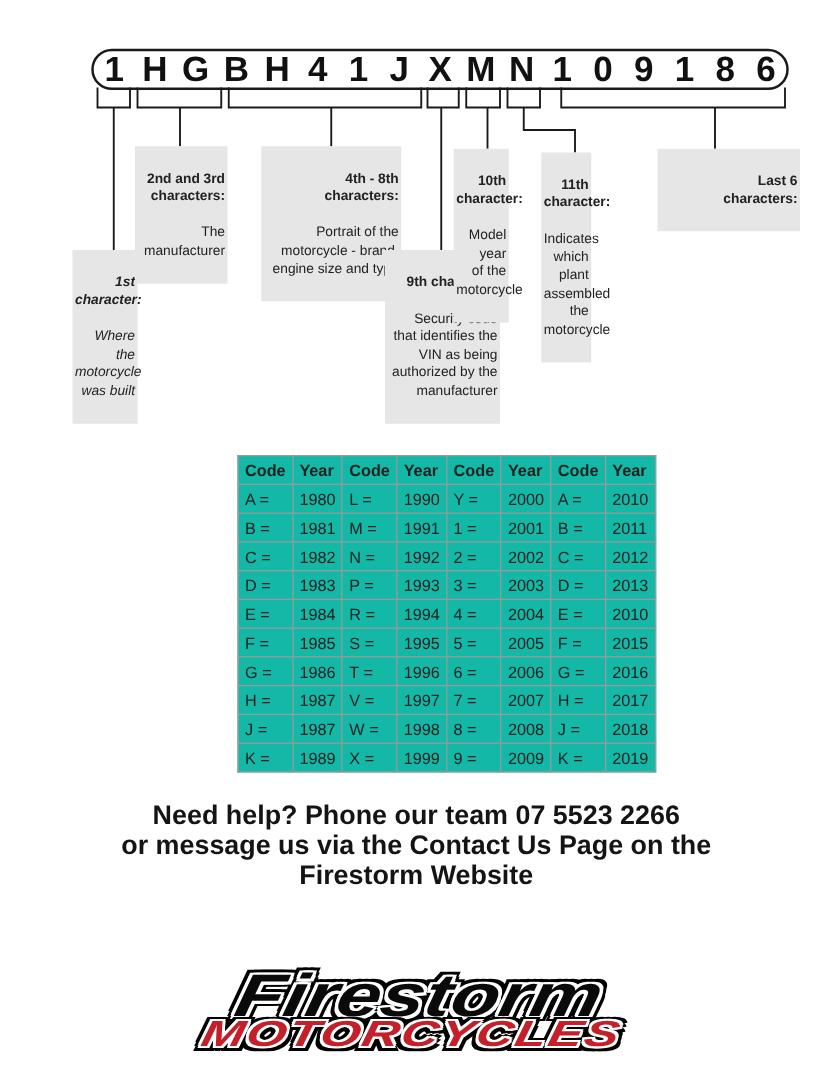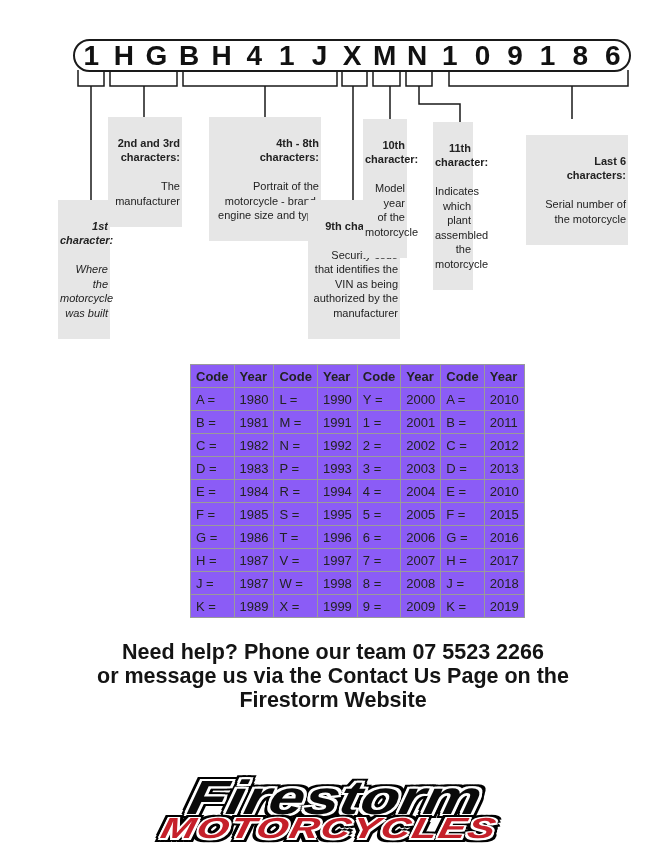--- a/index.html
+++ b/index.html
@@ -26,28 +26,28 @@
     white-space:pre-line;color:#222;
   }
   .lb-title{display:block;font-weight:bold;}
   .lb-body{display:block;}
   .lb-first   {left:58px; top:200px;width:52px;font-style:italic;}
   .lb-second  {left:108px;top:117px;width:74px;}
   .lb-fourth  {left:209px;top:117px;width:112px;}
   .lb-ninth   {left:308px;top:200px;width:92px;}
   .lb-tenth   {left:363px;top:119px;width:44px;}
   .lb-eleventh{left:433px;top:122px;width:40px;}
-  .lb-last6   {left:526px;top:119px;width:102px;margin-top:16px;}
+  .lb-last6   {left:526px;top:119px;width:114px;}
   
   .source-note{
     position:absolute;left:60px;top:300px;font-size:11.5px;color:#222;white-space:pre-wrap;
   }
   
   .year-table{
-    position:absolute;left:190px;top:364px;border-collapse:collapse;background:#8b5cf6;
+    position:absolute;left:190px;top:364px;border-collapse:collapse;background:#14b8a6;
   }
   .year-table th,.year-table td{
     border:1px solid var(--tborder,#9a9a9a);font-size:13px;padding:3.5px 5px;text-align:left;
     color:#222;white-space:nowrap;
   }
   .year-table th{font-weight:bold;}
   .year-table th:nth-child(odd),.year-table td:nth-child(odd){width:27px;}
   .year-table th:nth-child(even),.year-table td:nth-child(even){width:23px;}
   
   .help-text{
@@ -162,22 +162,20 @@
     <span class="lb-body">Indicates
 which plant
 assembled
 the
 motorcycle</span>
   </div>
 
   <div class="lbox lb-last6">
     <span class="lb-title">Last 6
 characters:</span>
-    <span class="lb-body">Serial number of
-the motorcycle</span>
   </div>
 
 
   <table class="year-table">
     <thead>
         <tr>
           <th>Code</th>
           <th>Year</th>
           <th>Code</th>
           <th>Year</th>

